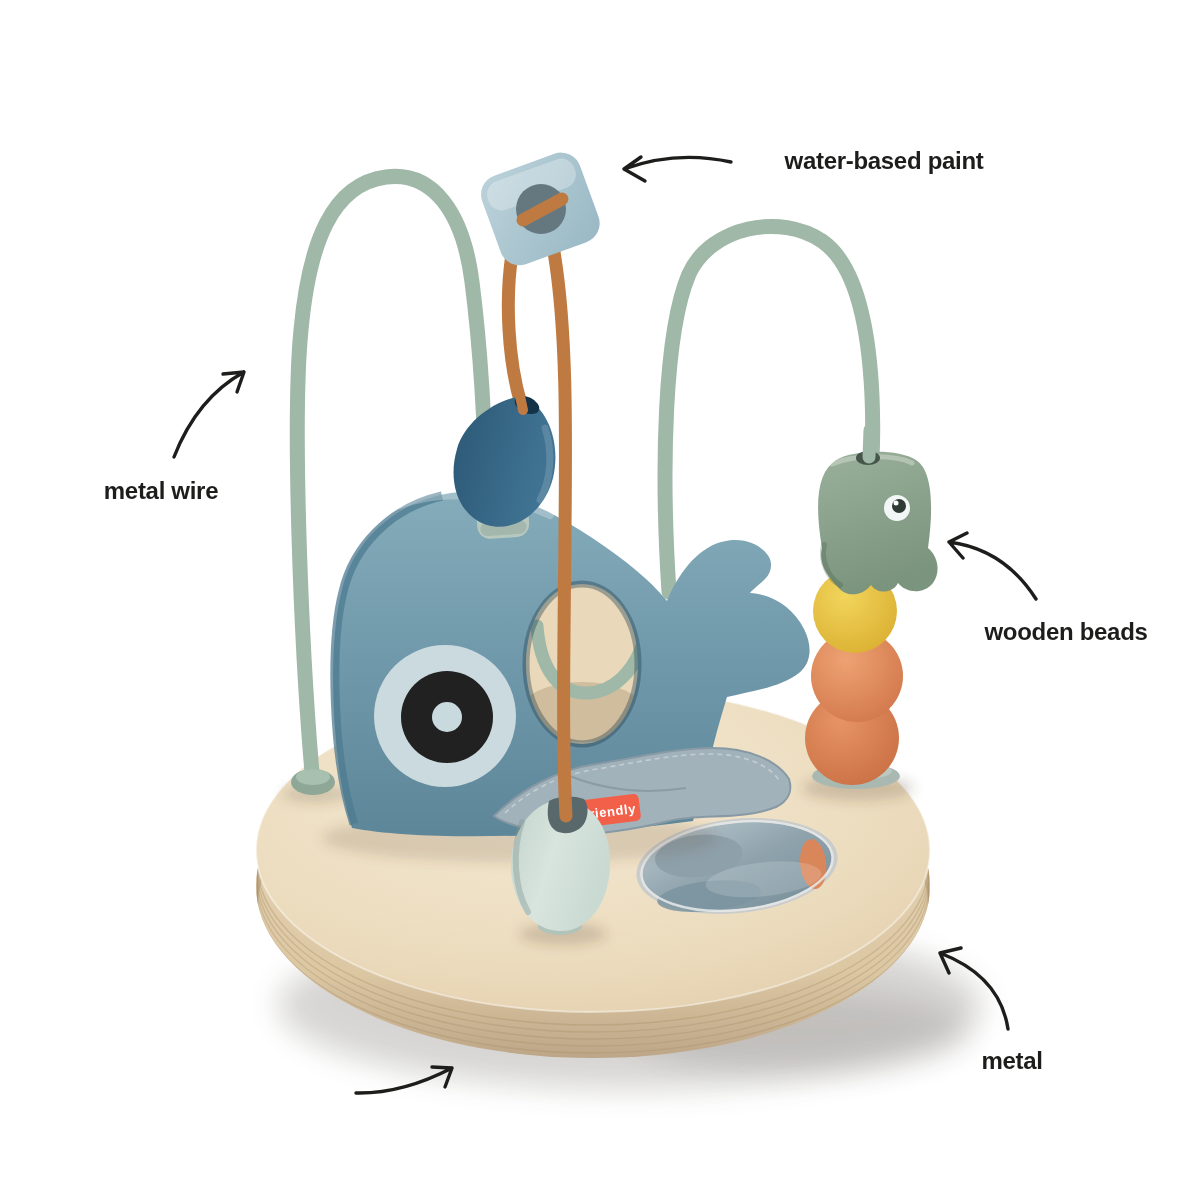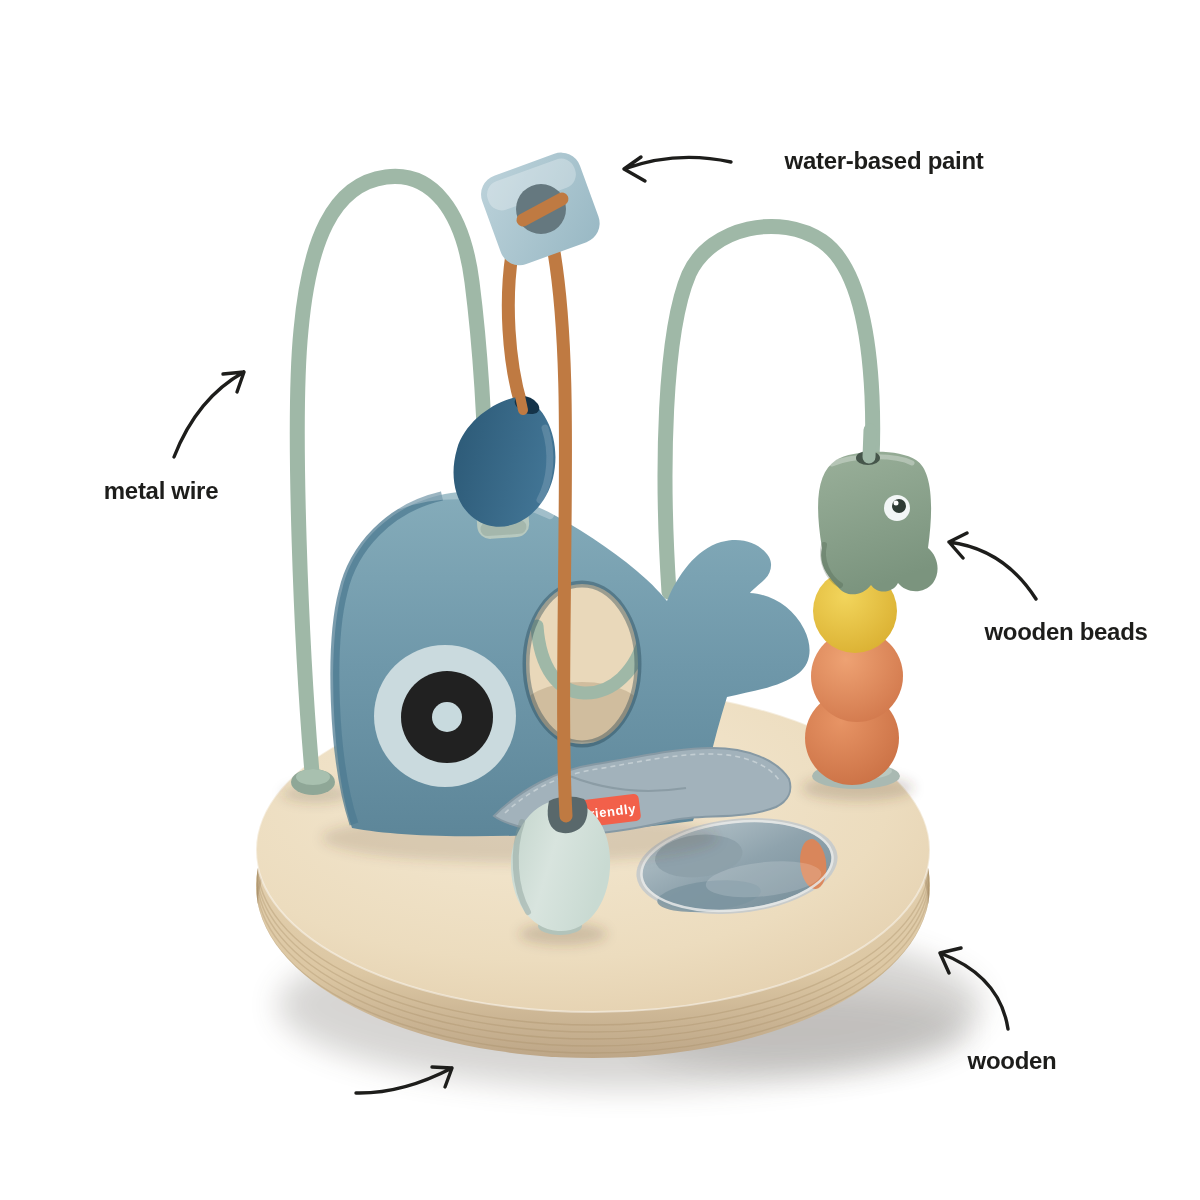--- a/index.html
+++ b/index.html
@@ -236,15 +236,15 @@
     <path d="M 174 457 Q 197 398 244 372 M 244 372 L 223 374 M 244 372 L 237 392"></path>
     <path d="M 1036 599 Q 1004 549 949 542 M 949 542 L 967 533 M 949 542 L 963 558"></path>
     <path d="M 1008 1029 Q 1000 976 940 953 M 940 953 L 961 948 M 940 953 L 949 973"></path>
     <path d="M 356 1093 Q 402 1094 452 1068 M 452 1068 L 432 1067 M 452 1068 L 445 1087"></path>
   </g>
 </svg>
 
 <div class="callout" style="left:884px; top:161px;">water-based paint</div>
 <div class="callout" style="left:161px; top:491px;">metal wire</div>
 <div class="callout" style="left:1037px; top:632px;margin-left:29px;">wooden beads</div>
-<div class="callout" style="left:1012px; top:1061px;">wooden</div>
+<div class="callout" style="left:1012px; top:1061px;">metal</div>
 
 </div>
 
 </body></html>

